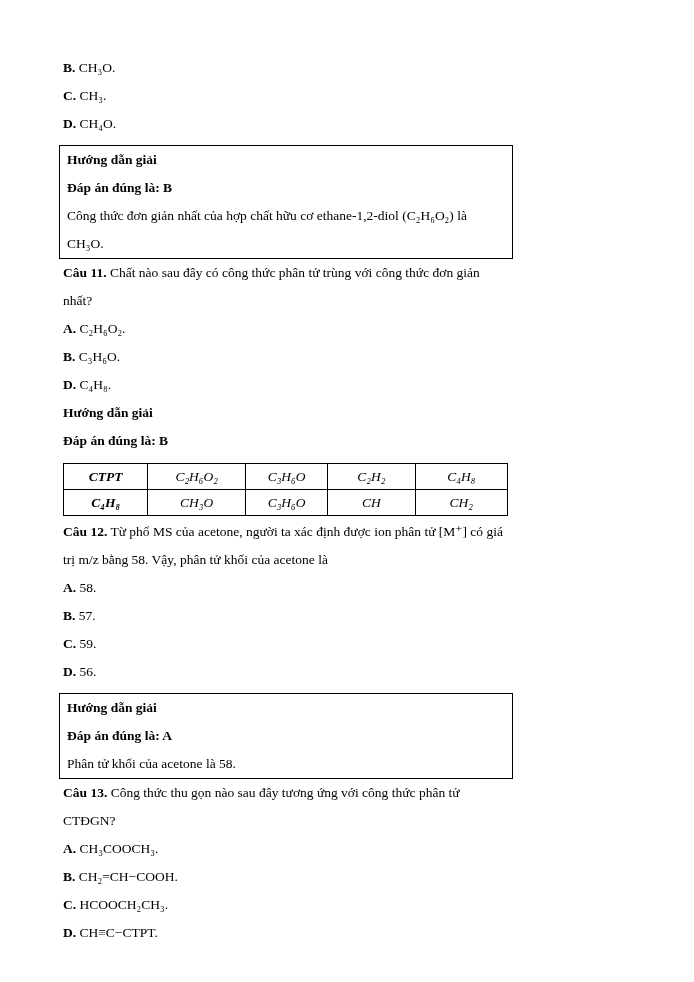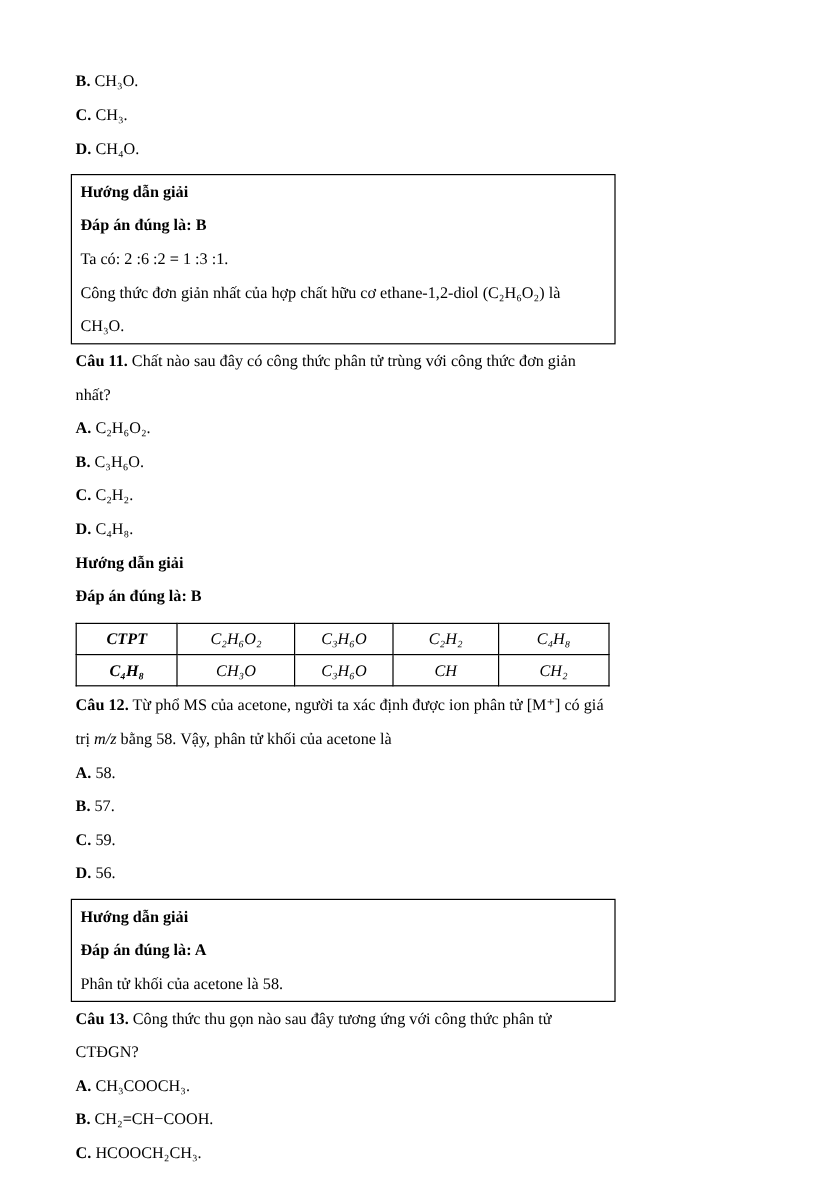--- a/index.html
+++ b/index.html
@@ -16,21 +16,21 @@
     width: 570px;
     min-height: 982px;
     padding: 54px 62px 30px 63px;
     background: #ffffff;
   }
   .para {
     margin: 0;
     line-height: 28px;
   }
   .b { font-weight: bold; }
-  .i { font-style: italic; }
+  .i { }
   .solution-box {
     border: 1px solid #000000;
     margin: 7px -5px 0 -4px;
     padding: 0 8px 0 7px;
   }
   .formula-table {
     width: 100%;
     border-collapse: collapse;
     margin: 8px 0 2px 0;
     table-layout: fixed;
@@ -50,28 +50,26 @@
 
 <div class="page">
 
   <p class="para"><span class="b">B.</span><span> CH₃O.</span></p>
   <p class="para"><span class="b">C.</span><span> CH₃.</span></p>
   <p class="para"><span class="b">D.</span><span> CH₄O.</span></p>
 
   <div class="solution-box">
     <p class="para b">Hướng dẫn giải</p>
     <p class="para b">Đáp án đúng là: B</p>
-    <p class="para">Ta có: 2 :6 :2 = 1 :3 :1.</p>
     <p class="para">Công thức đơn giản nhất của hợp chất hữu cơ ethane-1,2-diol (C₂H₆O₂) là CH₃O.</p>
   </div>
 
   <p class="para"><span class="b">Câu 11.</span><span> Chất nào sau đây có công thức phân tử trùng với công thức đơn giản nhất?</span></p>
   <p class="para"><span class="b">A.</span><span> C₂H₆O₂.</span></p>
   <p class="para"><span class="b">B.</span><span> C₃H₆O.</span></p>
-  <p class="para"><span class="b">C.</span><span> C₂H₂.</span></p>
   <p class="para"><span class="b">D.</span><span> C₄H₈.</span></p>
 
   <p class="para b">Hướng dẫn giải</p>
   <p class="para b">Đáp án đúng là: B</p>
 
   <table class="formula-table">
     <colgroup>
       <col style="width:19%">
       <col style="width:22%">
       <col style="width:18.5%">

